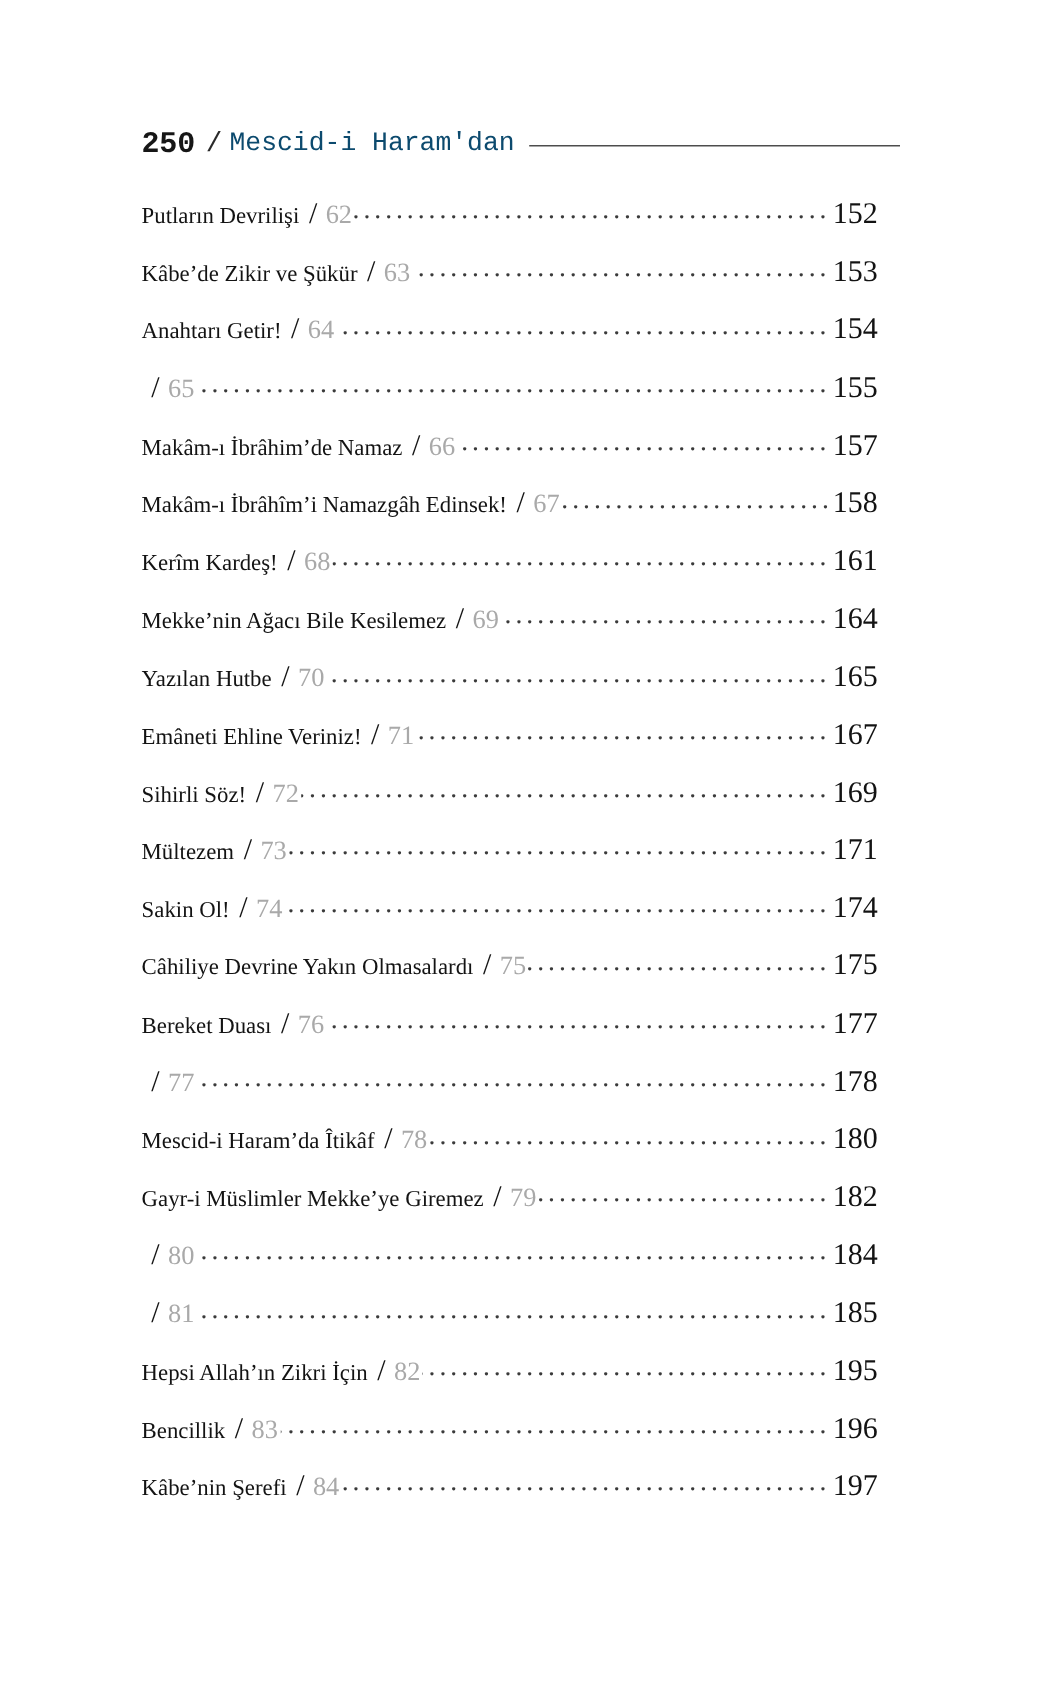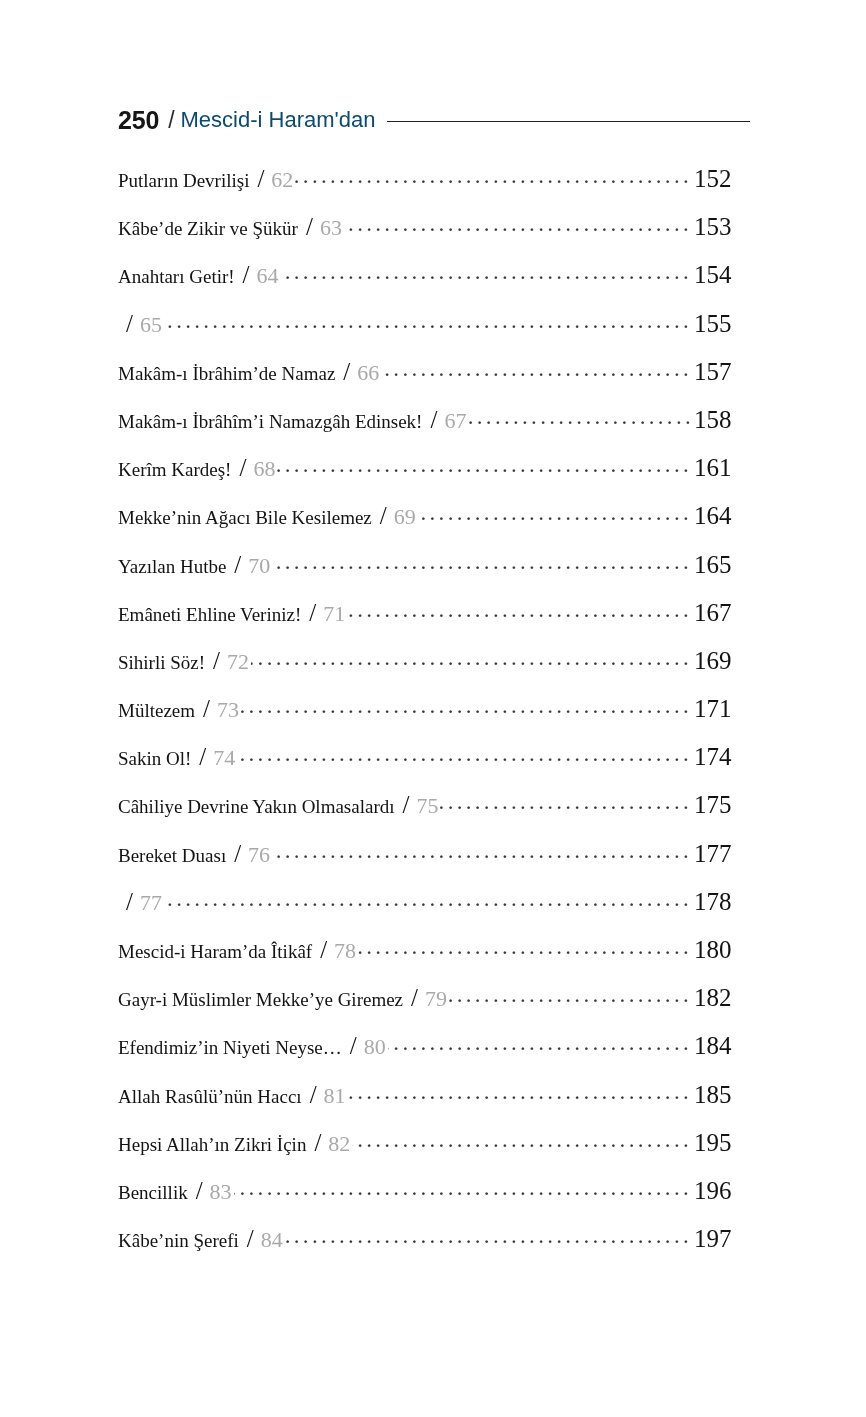--- a/index.html
+++ b/index.html
@@ -21,21 +21,21 @@
 
   
   .header {
     position: absolute;
     left: 118px;
     top: 103px;
     width: 632px;
     height: 34px;
     display: flex;
     align-items: center;
-    font-family: Liberation Sans, sans-serif;
+    font-family: Liberation Mono, monospace;
   }
 
   .header-folio {
     font-size: 25px;
     font-weight: 700;
     color: #161616;
     letter-spacing: -0.2px;
     line-height: 1;
   }
 
@@ -267,28 +267,26 @@
         <span class="entry-page">180</span>
       </div>
       <div class="toc-entry">
         <span class="entry-title">Gayr-i Müslimler Mekke’ye Giremez</span>
         <span class="entry-slash">/</span>
         <span class="entry-chapter">79</span>
         <span class="entry-dots"></span>
         <span class="entry-page">182</span>
       </div>
       <div class="toc-entry">
-        <span class="entry-title">Efendimiz’in Niyeti Neyse…</span>
         <span class="entry-slash">/</span>
         <span class="entry-chapter">80</span>
         <span class="entry-dots"></span>
         <span class="entry-page">184</span>
       </div>
       <div class="toc-entry">
-        <span class="entry-title">Allah Rasûlü’nün Haccı</span>
         <span class="entry-slash">/</span>
         <span class="entry-chapter">81</span>
         <span class="entry-dots"></span>
         <span class="entry-page">185</span>
       </div>
       <div class="toc-entry">
         <span class="entry-title">Hepsi Allah’ın Zikri İçin</span>
         <span class="entry-slash">/</span>
         <span class="entry-chapter">82</span>
         <span class="entry-dots"></span>

